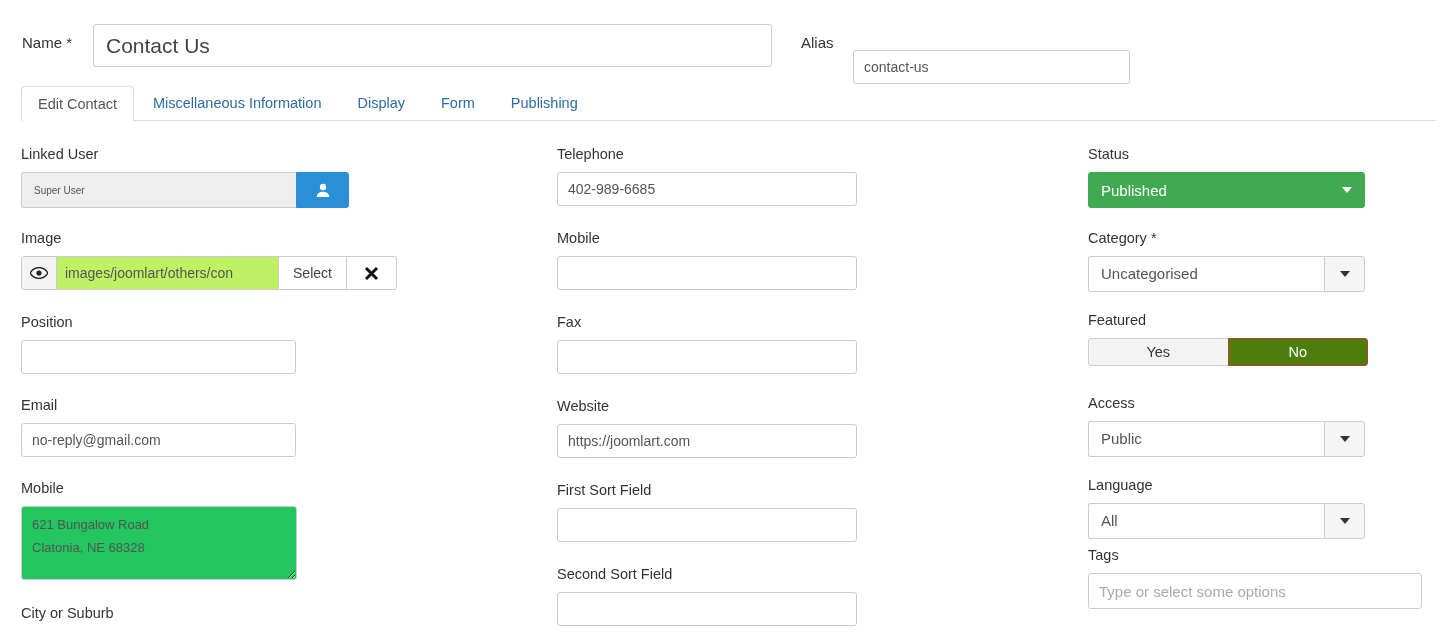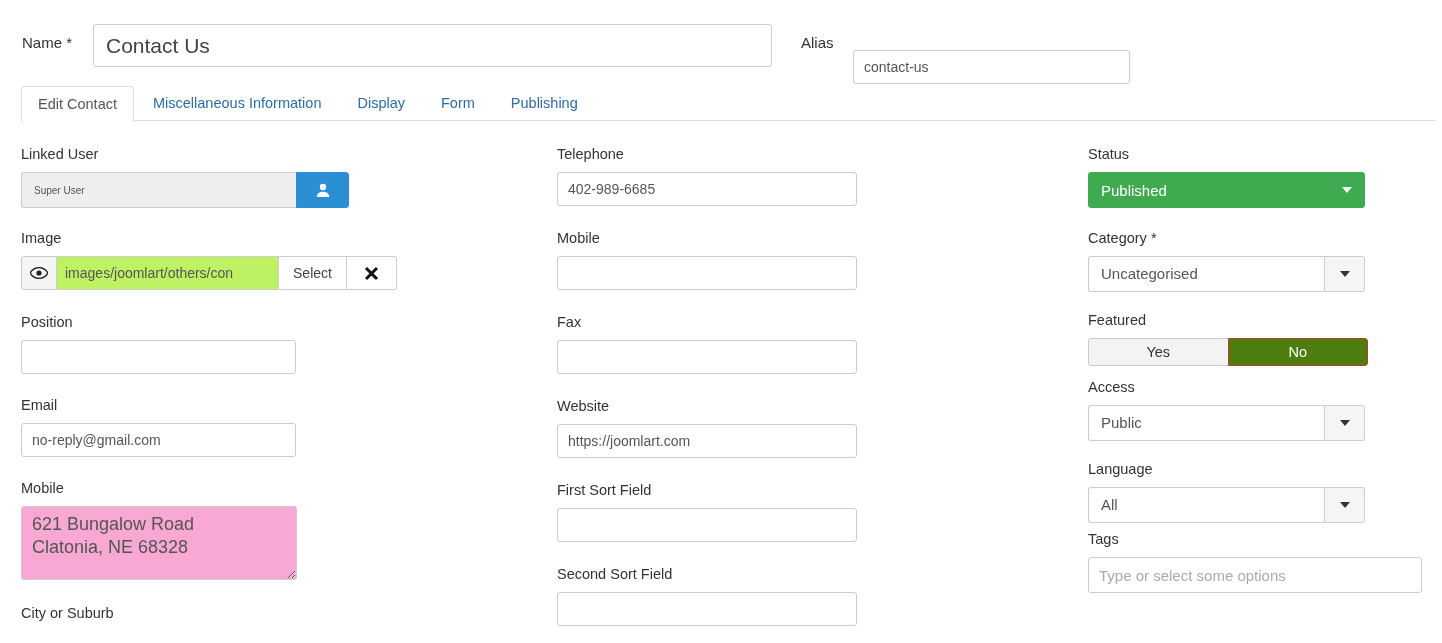--- a/index.html
+++ b/index.html
@@ -124,23 +124,23 @@
   .img-clear {
     width: 50px; height: 34px; background: #ffffff;
     border: 1px solid #cccccc; border-left: none; border-radius: 0 3px 3px 0;
     display: flex; align-items: center; justify-content: center;
     cursor: pointer; font-size: 17px; color: #111; font-weight: bold;
   }
 
   
   .addr {
     width: 276px; height: 74px; border: 1px solid #cccccc; border-radius: 3px;
-    background: #f9a8d4; padding: 6px 10px; resize: vertical;
-    font-family: "Liberation Sans", sans-serif;
-    font-size: 18px; color: #555555; line-height: 23px; outline: none;
+    background: #22c55e; padding: 6px 10px; resize: vertical;
+    font-family: "Liberation Sans", sans-serif;
+    font-size: 13px; color: #555555; line-height: 23px; outline: none;
   }
 
   
   .status-select {
     width: 277px; height: 36px; background: #3faa4f;
     border: 1px solid #3faa4f; border-radius: 3px;
     display: flex; align-items: center; justify-content: space-between;
     padding: 0 12px; cursor: pointer;
   }
   .status-select .txt { font-size: 15px; color: #ffffff; }
@@ -310,21 +310,21 @@
     <div class="field" style="margin-bottom:20px;">
       <label class="lbl"><span>Category</span> <span>*</span></label>
       <div class="dd-group">
         <div class="dd-value">Uncategorised</div>
         <div class="dd-btn">
           <span class="caret-dark"></span>
         </div>
       </div>
     </div>
 
-    <div class="field" style="margin-bottom:13px;">
+    <div class="field" style="margin-bottom:29px;">
       <label class="lbl">Featured</label>
       <div class="toggle">
         <div class="opt off">Yes</div>
         <div class="opt on">No</div>
       </div>
     </div>
 
     <div class="field" style="margin-bottom:20px;">
       <label class="lbl">Access</label>
       <div class="dd-group">

